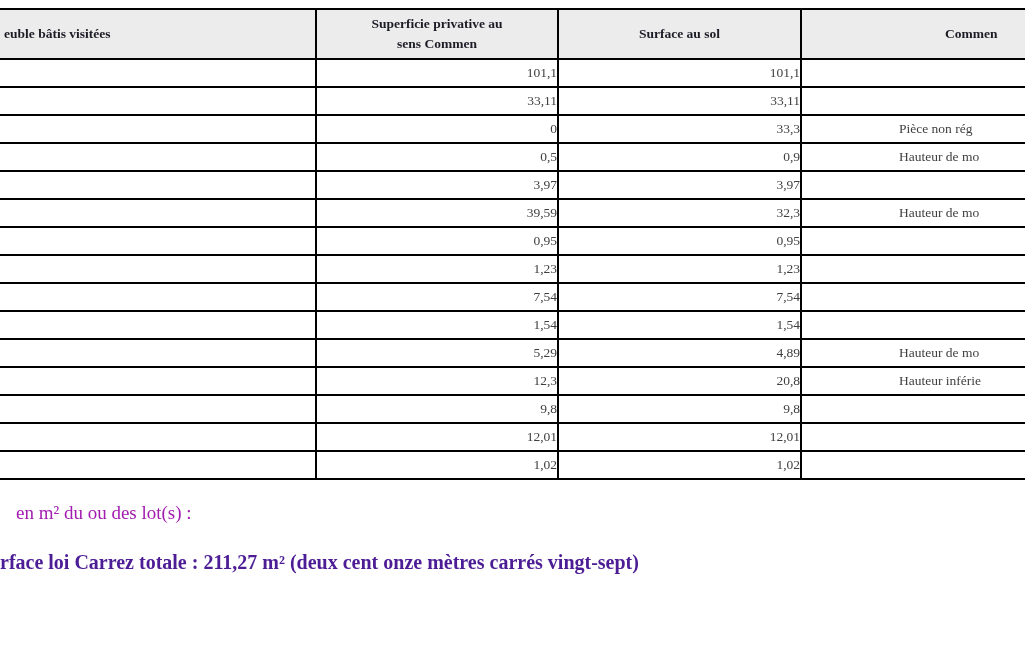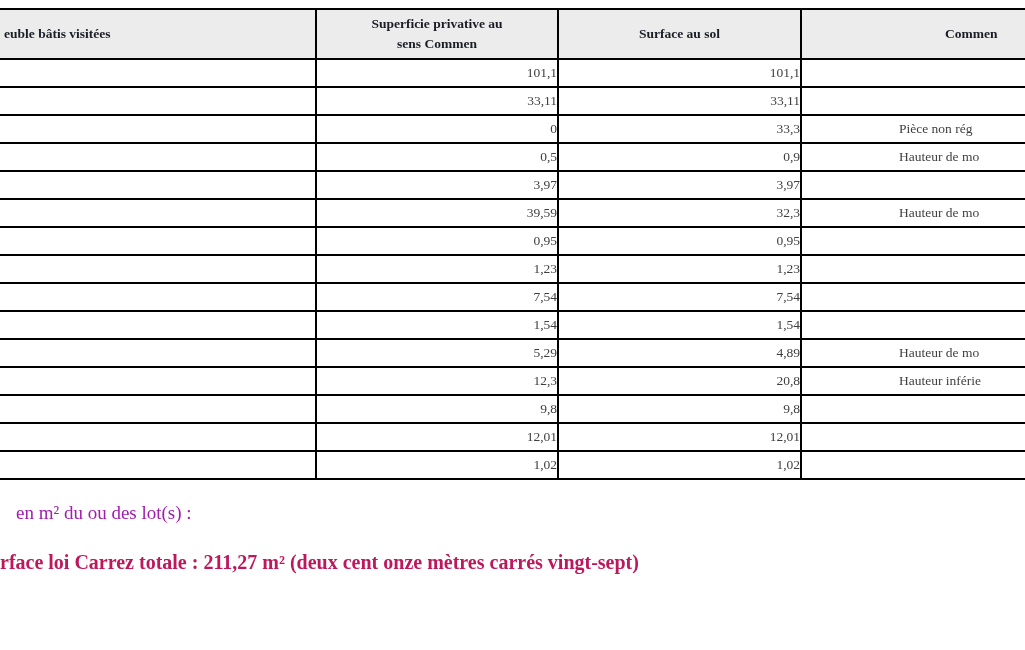--- a/index.html
+++ b/index.html
@@ -59,21 +59,21 @@
     font-size: 19px;
     color: #a21caf;
     white-space: nowrap;
     margin-left: 8px;
   }
   .totals {
     position: absolute;
     left: 0; top: 549px;
     font-size: 20px;
     font-weight: bold;
-    color: #be185d;
+    color: #4c1d95;
     line-height: 26px;
     white-space: nowrap;
   }
 </style>
 </head>
 <body>
 
 <div class="page">
 
   <table class="measure">

